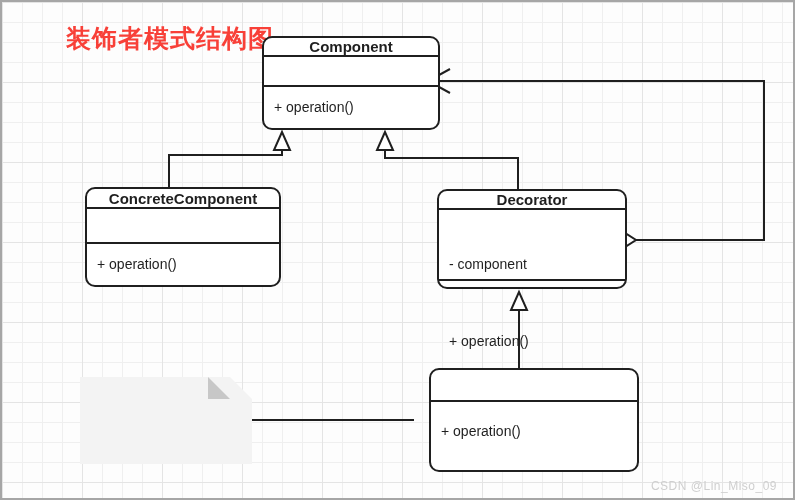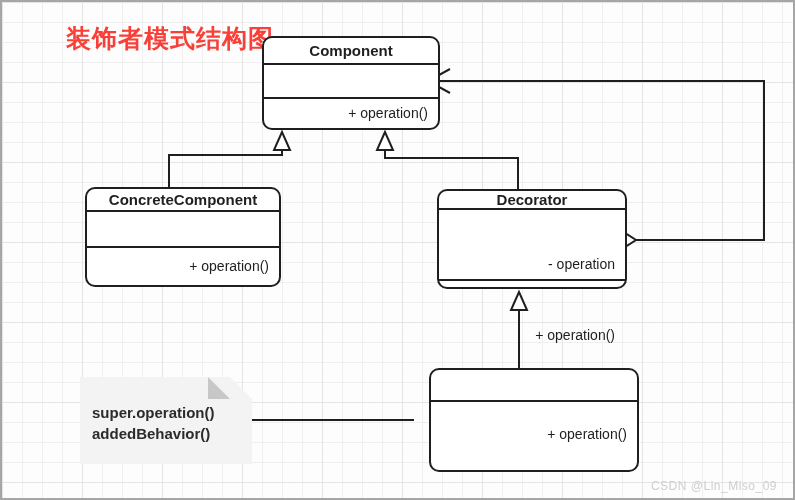--- a/index.html
+++ b/index.html
@@ -34,22 +34,22 @@
   }
   .uml-header {
     display:flex; align-items:center; justify-content:center;
     font-weight:bold; font-size:15px;
     border-bottom:2px solid #1f1f1f;
     box-sizing:border-box;
   }
   .uml-attrs, .uml-methods {
     box-sizing:border-box;
     font-size:14px;
-    padding:6px 10px;
-    display:flex; flex-direction:column; justify-content:center;text-align:right;
+    padding:12px 10px;
+    display:flex; flex-direction:column; justify-content:center;
   }
   .uml-attrs { border-bottom:2px solid #1f1f1f; }
   .uml-row { line-height:17px; white-space:nowrap; }
 
   
   #box-component { left:245px; top:34px; width:178px; height:94px; }
   #box-component .uml-header  { height:29px; }
   #box-component .uml-attrs   { height:35px; }
   #box-component .uml-methods { flex:1; }
 
@@ -135,36 +135,32 @@
     <div class="uml-header">ConcreteComponent</div>
     <div class="uml-attrs"></div>
     <div class="uml-methods">
       <div class="uml-row">+ operation()</div>
     </div>
   </div>
 
   <div class="uml-box" id="box-decorator">
     <div class="uml-header">Decorator</div>
     <div class="uml-attrs">
-      <div class="uml-row">- operation</div>
+      <div class="uml-row">- component</div>
     </div>
     <div class="uml-methods">
       <div class="uml-row">+ operation()</div>
     </div>
   </div>
 
   <div class="uml-box" id="box-concrete-decorator">
     <div class="uml-attrs"></div>
     <div class="uml-methods">
       <div class="uml-row">+ operation()</div>
     </div>
   </div>
 
   <div class="note-box">
     <div class="note-fold"></div>
-    <div class="note-text">
-      <div>super.operation()</div>
-      <div>addedBehavior()</div>
-    </div>
   </div>
 
   <div class="watermark">CSDN @Lin_Miso_09</div>
 </div>
 
 </body></html>

